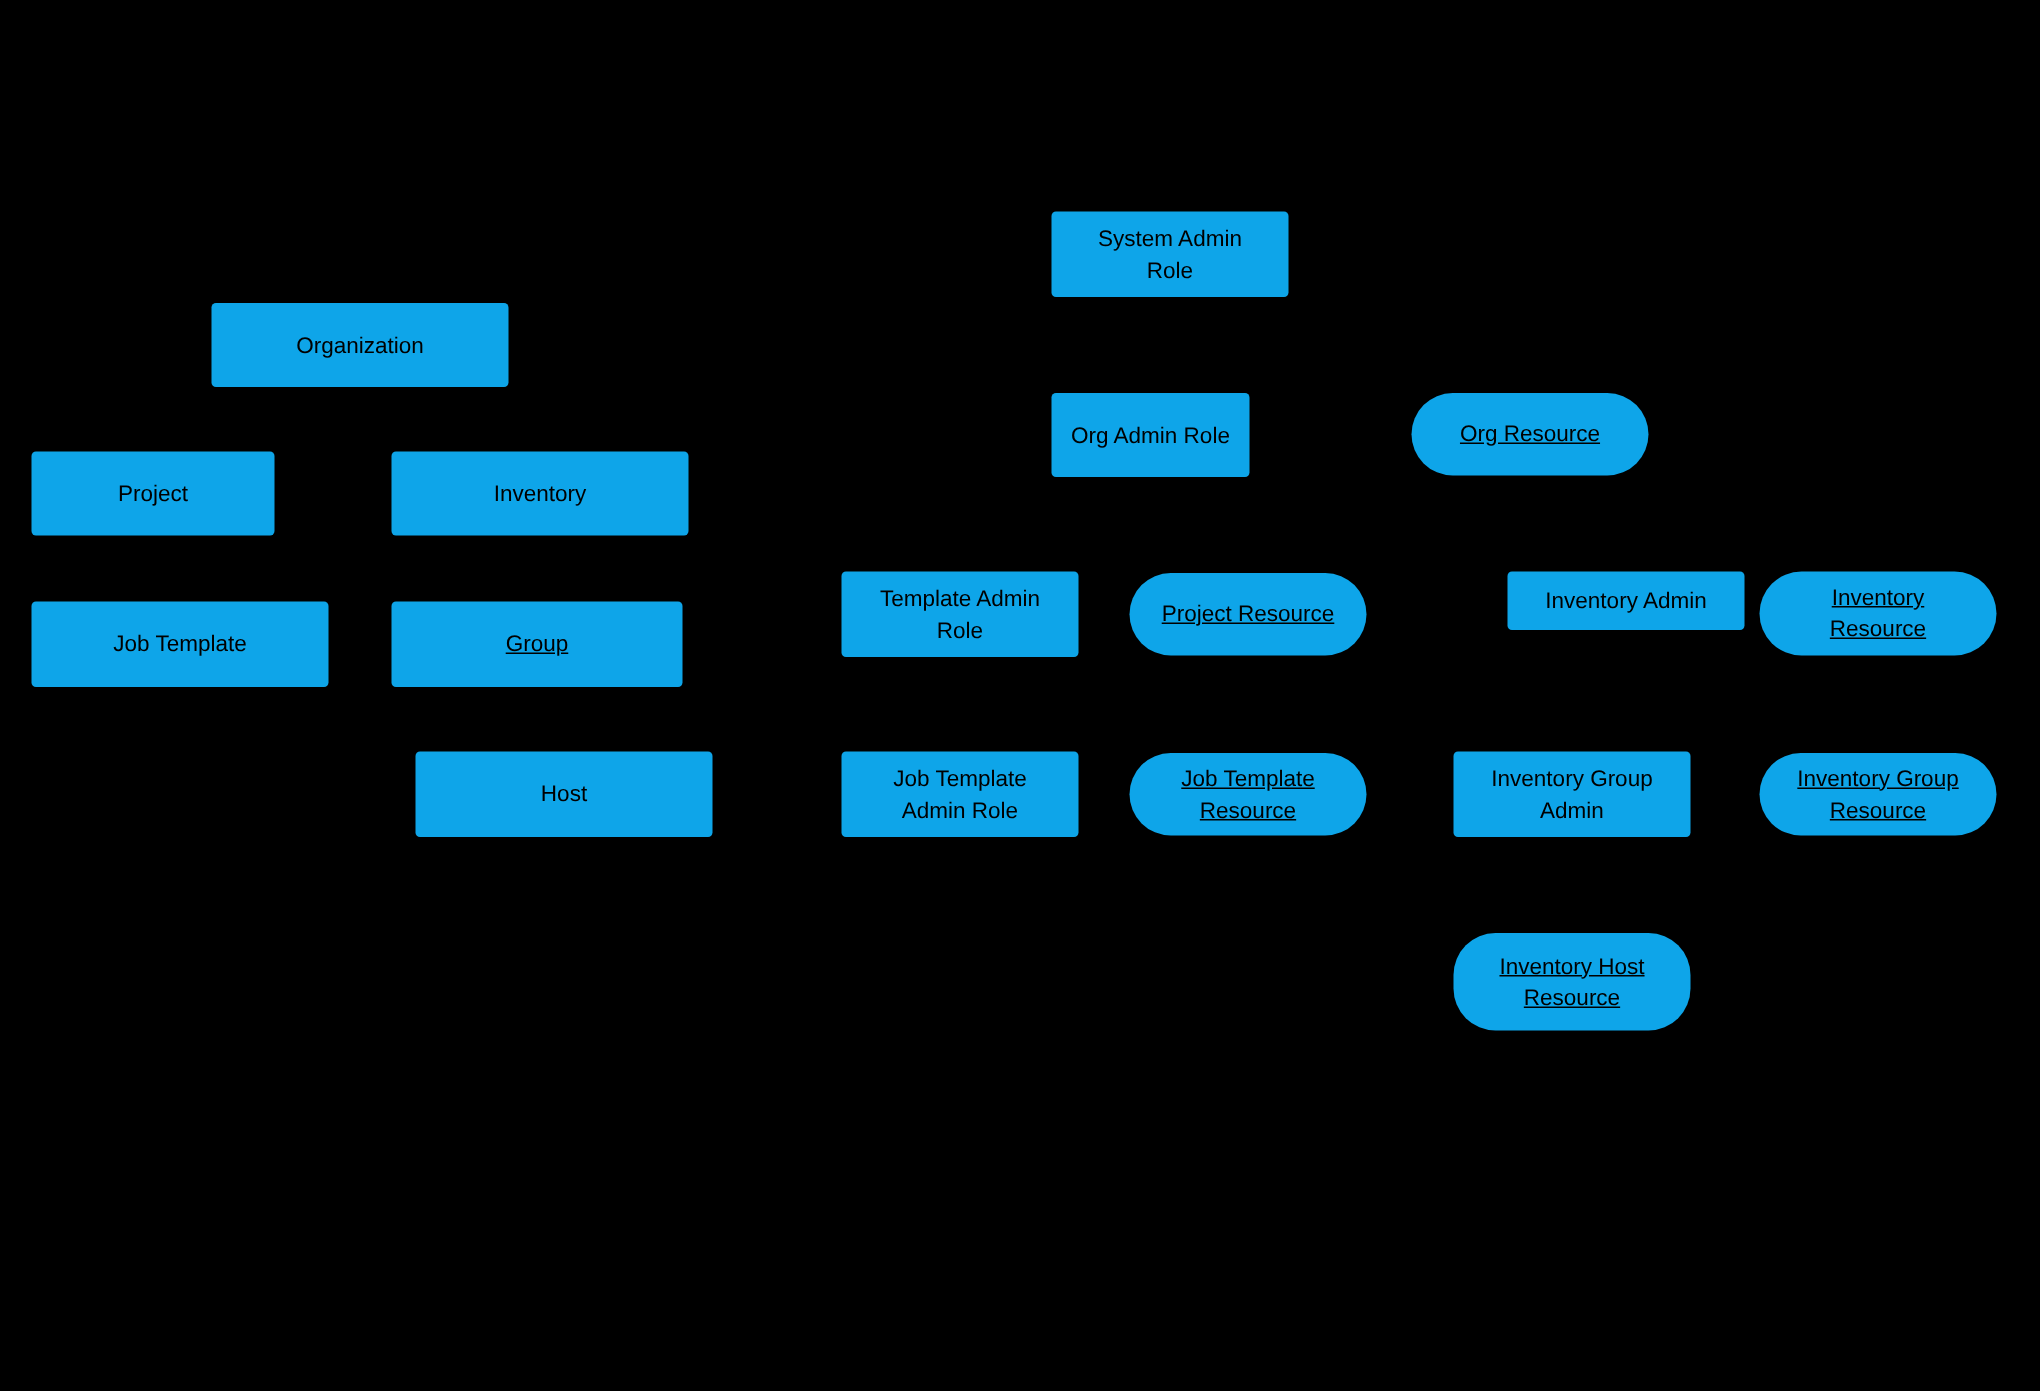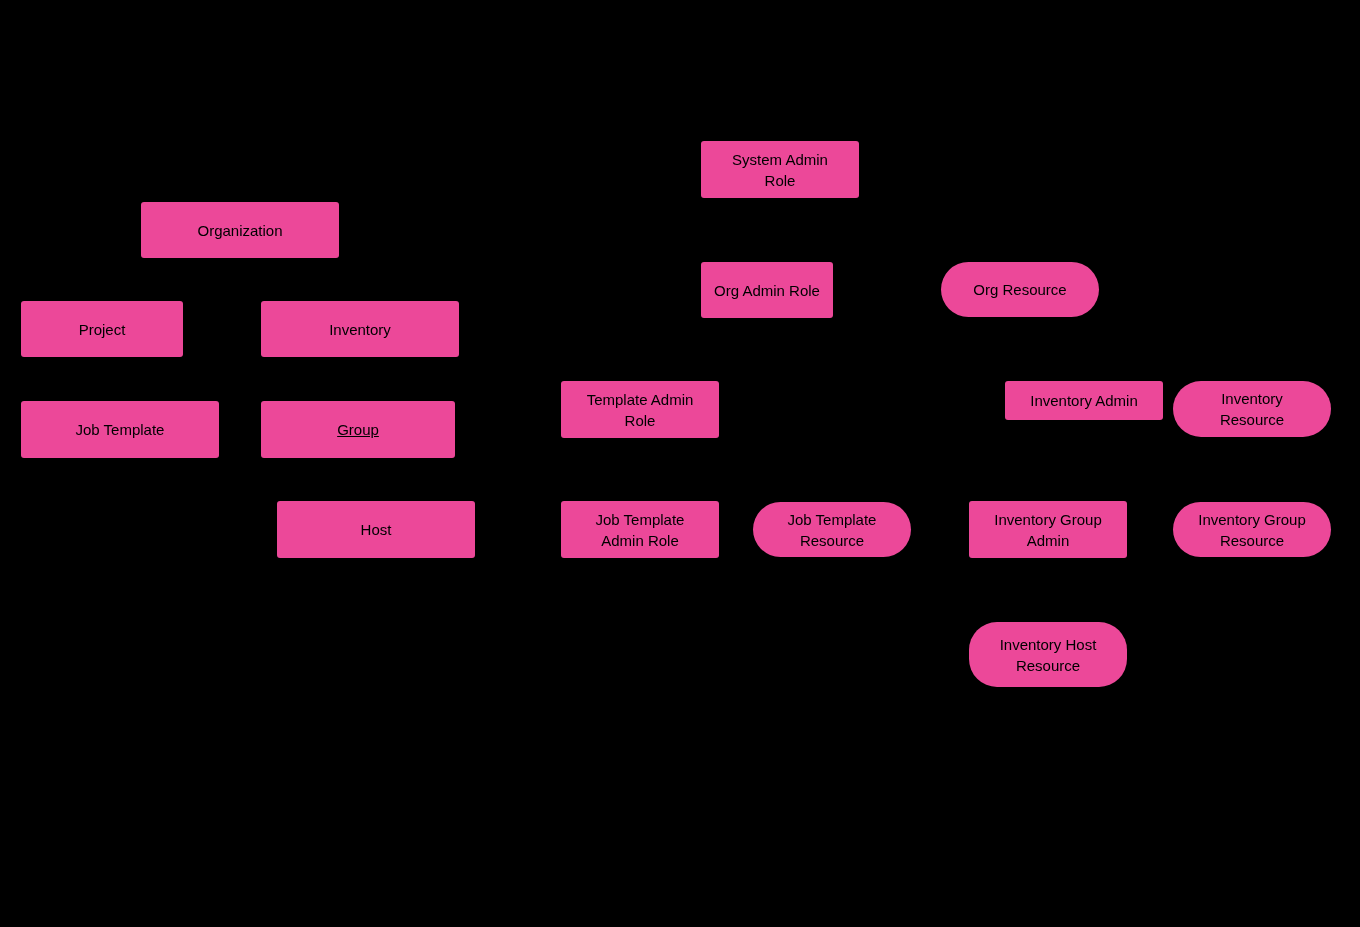--- a/index.html
+++ b/index.html
@@ -10,35 +10,36 @@
   .canvas {
     position: relative;
     width: 1360px;
     height: 927px;
     background: #000000;
     overflow: hidden;
     font-family: "Liberation Sans", sans-serif;
   }
   .node {
     position: absolute;
-    background: #ec4899;
+    background: #0ea5e9;
     color: #000000;
     display: flex;
     align-items: center;
     justify-content: center;
     text-align: center;
     box-sizing: border-box;
     font-size: 15px;
     line-height: 21px;
   }
   .node.rect {
     border-radius: 3px;
   }
   .node.pill {
     border-radius: 28px;
+    text-decoration: underline;
   }
   .node-label {
     white-space: pre-line;
     display: block;
     padding: 0 6px;
   }
 </style>
 </head>
 <body>
 
@@ -79,20 +80,23 @@
 
   <div class="node pill" style="left:941px; top:262px; width:158px; height:55px;">
     <span class="node-label">Org Resource</span>
   </div>
 
   <div class="node rect" style="left:561px; top:381px; width:158px; height:57px;">
     <span class="node-label">Template Admin
 Role</span>
   </div>
 
+  <div class="node pill" style="left:753px; top:382px; width:158px; height:55px;">
+    <span class="node-label">Project Resource</span>
+  </div>
 
   <div class="node rect" style="left:969px; top:381px; width:158px; height:39px;margin-left:36px;">
     <span class="node-label">Inventory Admin</span>
   </div>
 
   <div class="node pill" style="left:1173px; top:381px; width:158px; height:56px;">
     <span class="node-label">Inventory
 Resource</span>
   </div>
 

